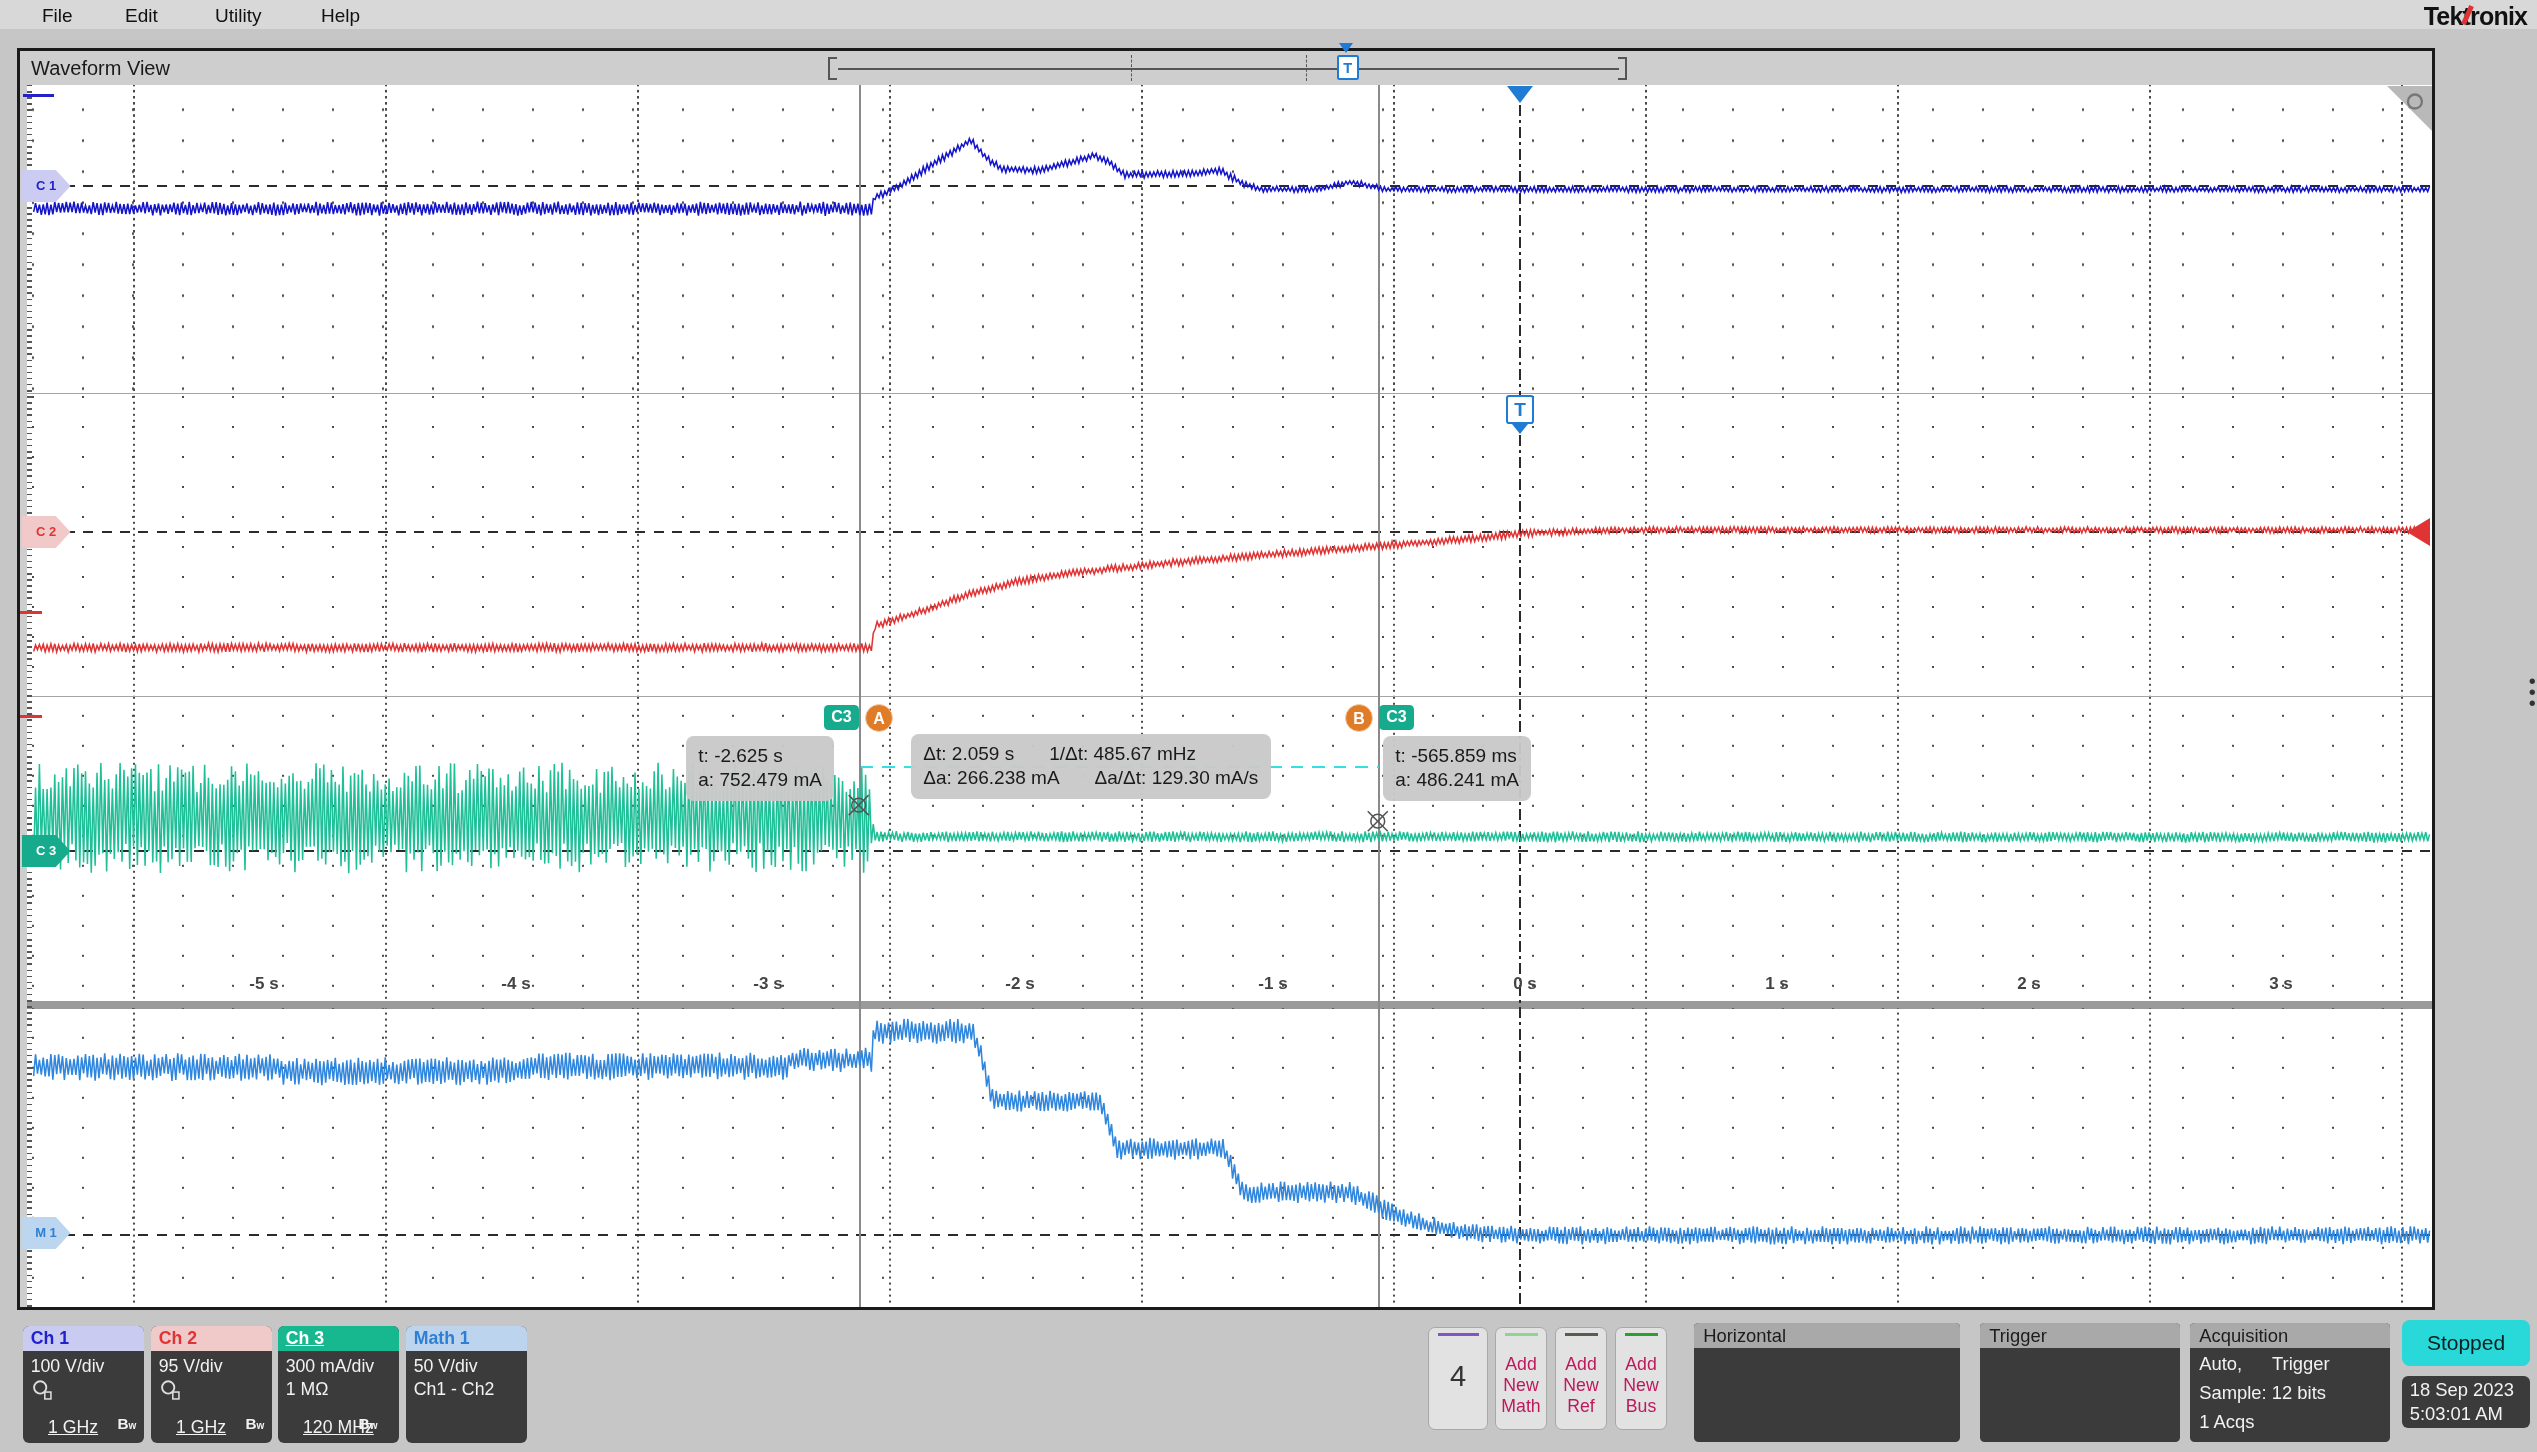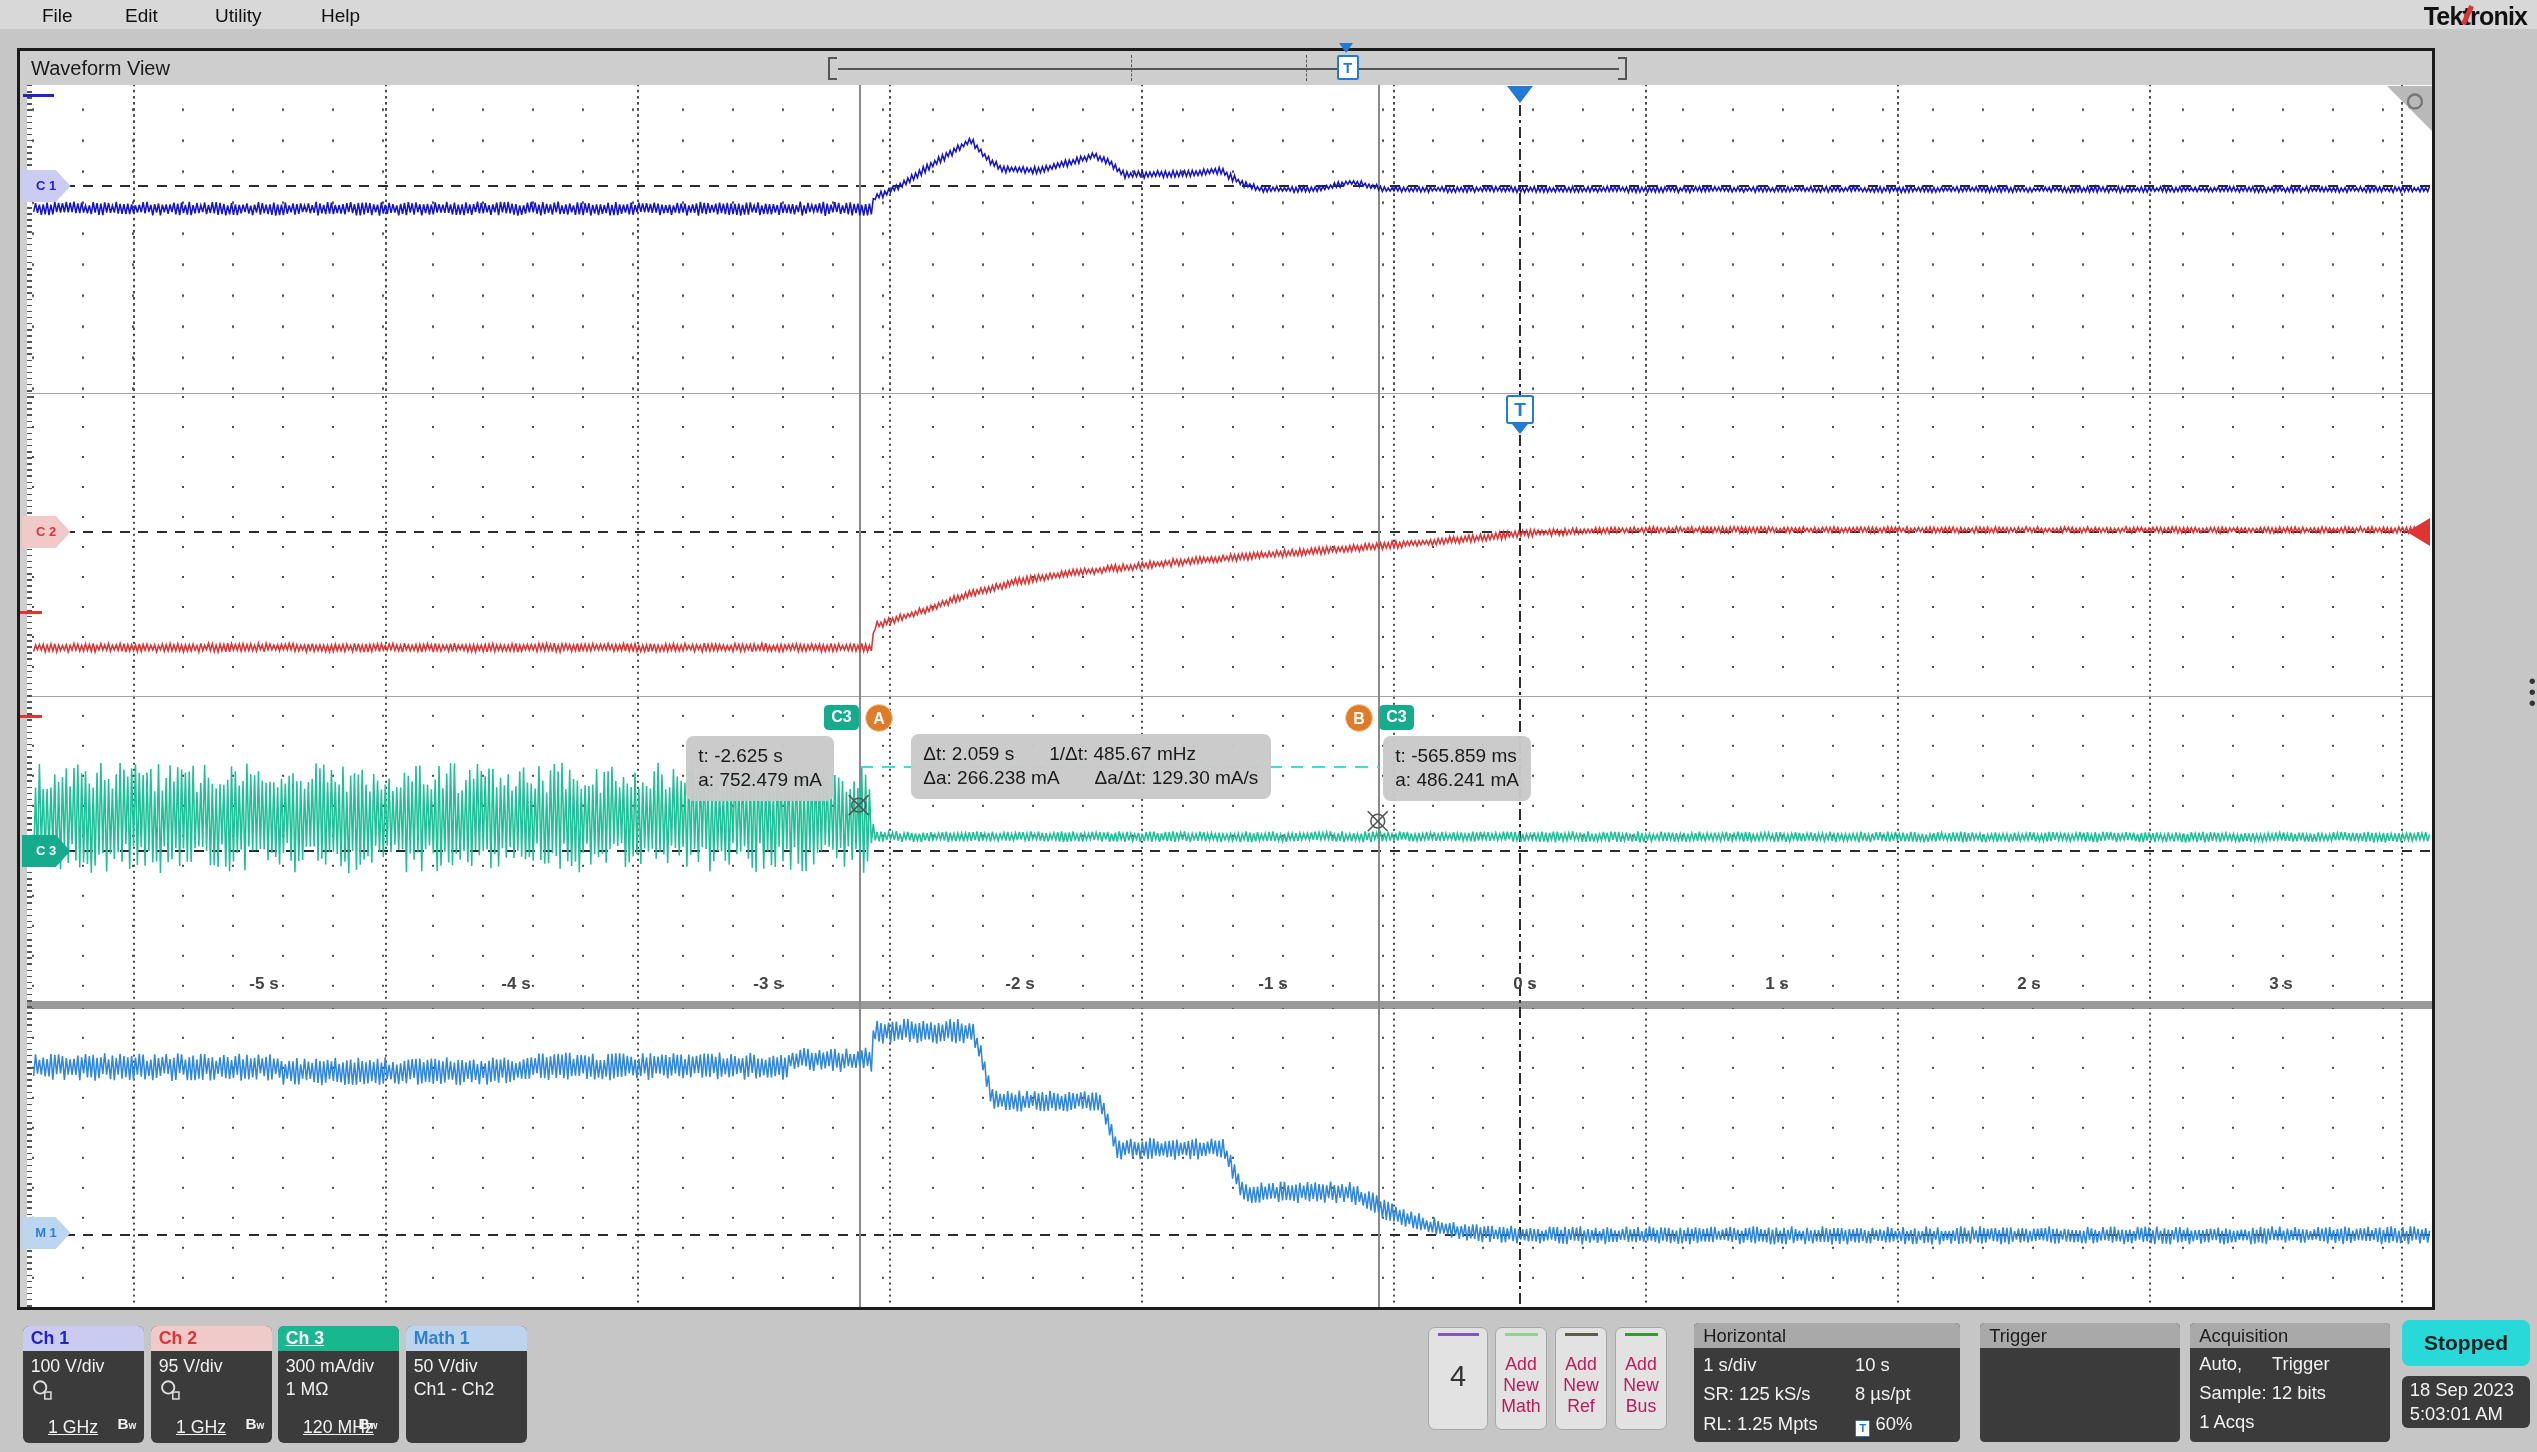--- a/index.html
+++ b/index.html
@@ -81,21 +81,21 @@
   .topline{position:absolute;top:5.4px;left:8.5px;right:8.5px;height:3.1px;}
   .panel{top:1323px;height:119px;border-radius:4.6px;overflow:hidden;background:#3b3b3b;}
   .panel .phdr{height:25px;background:#a9a9a9;color:#1c1c1c;font-size:18.4px;line-height:25px;padding-left:9.2px;}
   .panel .pbody{color:#f2f2f2;font-size:18.4px;position:relative;height:94px;}
   .prow{position:absolute;left:9.2px;white-space:nowrap;}
   .tminiicon{display:inline-block;width:15.4px;height:17px;background:#fff;border:1.5px solid #1f7bd4;border-radius:1.5px;
     color:#1f7bd4;font-size:11.5px;font-weight:700;text-align:center;line-height:14.6px;vertical-align:-2.3px;box-sizing:border-box;}
   .trig2{display:inline-block;width:35px;height:23px;background:#d93535;border:1.5px solid #f2b9b9;border-radius:10px;
     color:#fff;font-weight:700;font-size:16px;text-align:center;line-height:21px;box-sizing:border-box;vertical-align:middle;}
   #stopped{left:2402px;top:1320px;width:128px;height:46px;background:#29d8d8;border-radius:7.7px;
-    color:#0c2020;font-weight:700;font-size:21px;text-align:center;line-height:46px;}
+    color:#0c2020;font-weight:400;font-size:21px;text-align:center;line-height:46px;}
   #datetime{left:2402px;top:1376px;width:128px;height:52px;background:#3b3b3b;border-radius:6.1px;
     color:#f2f2f2;font-size:18.4px;padding:1.5px 0 0 7.7px;line-height:24px;box-sizing:border-box;}
 </style>
 </head>
 <body>
 
 <div class="abs" id="menubar">
   <div class="abs menu-item" style="left:42px">File</div>
   <div class="abs menu-item" style="left:125px">Edit</div>
   <div class="abs menu-item" style="left:215px">Utility</div>
@@ -267,31 +267,20 @@
 </div>
 <div class="abs graybtn addbtn" style="left:1615px">
   <div class="topline" style="background:#2f9e2f"></div>
   <div>Add</div>
     <div>New</div>
     <div>Bus</div>
 </div>
 
 <div class="abs panel" style="left:1694px;width:266px">
   <div class="phdr">Horizontal</div>
-  <div class="pbody">
-    <div class="prow" style="top:6.1px">1 s/div</div>
-    <div class="prow" style="top:6.1px;left:161px">10 s</div>
-    <div class="prow" style="top:35px">SR: 125 kS/s</div>
-    <div class="prow" style="top:35px;left:161px">8 µs/pt</div>
-    <div class="prow" style="top:65px">RL: 1.25 Mpts</div>
-    <div class="prow" style="top:65px;left:161px">
-      <span class="tminiicon">T</span>
-      <span>60%</span>
-    </div>
-  </div>
 </div>
 
 <div class="abs panel" style="left:1980px;width:200px">
   <div class="phdr">Trigger</div>
 </div>
 
 <div class="abs panel" style="left:2190px;width:200px">
   <div class="phdr">Acquisition</div>
   <div class="pbody">
     <div class="prow" style="top:4.6px">

